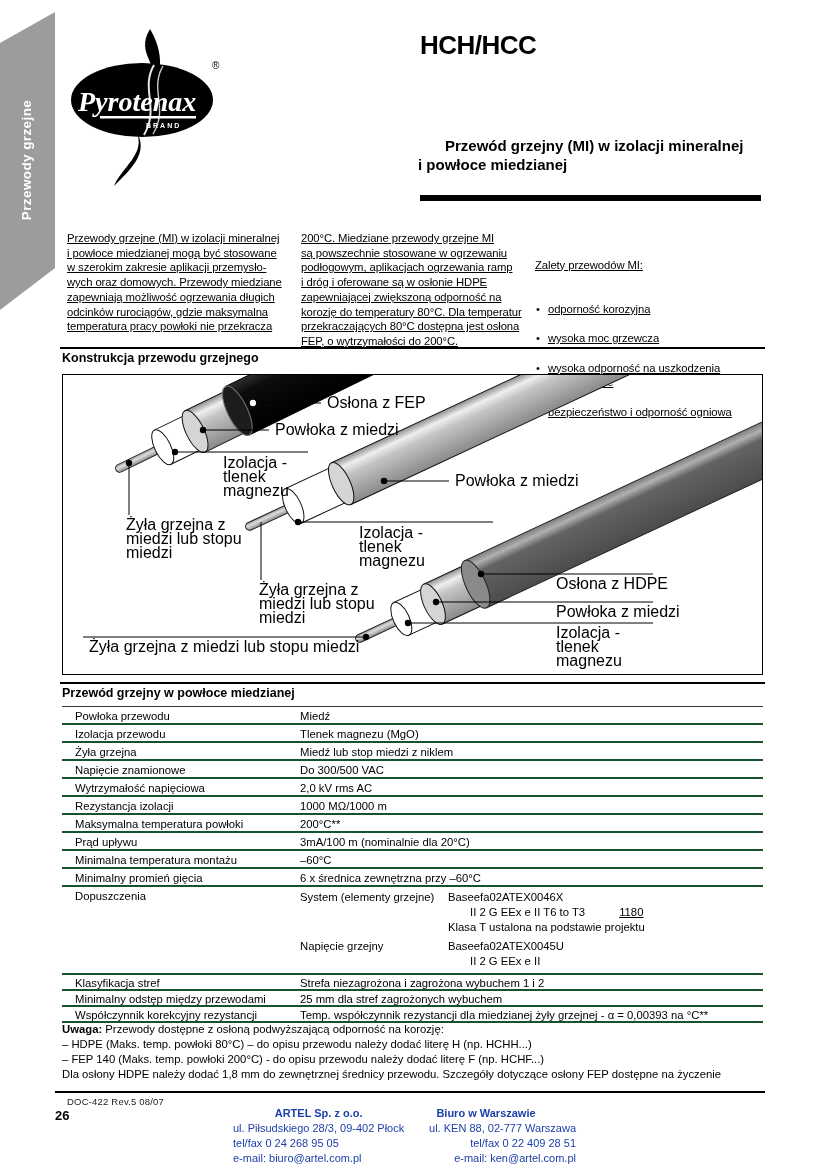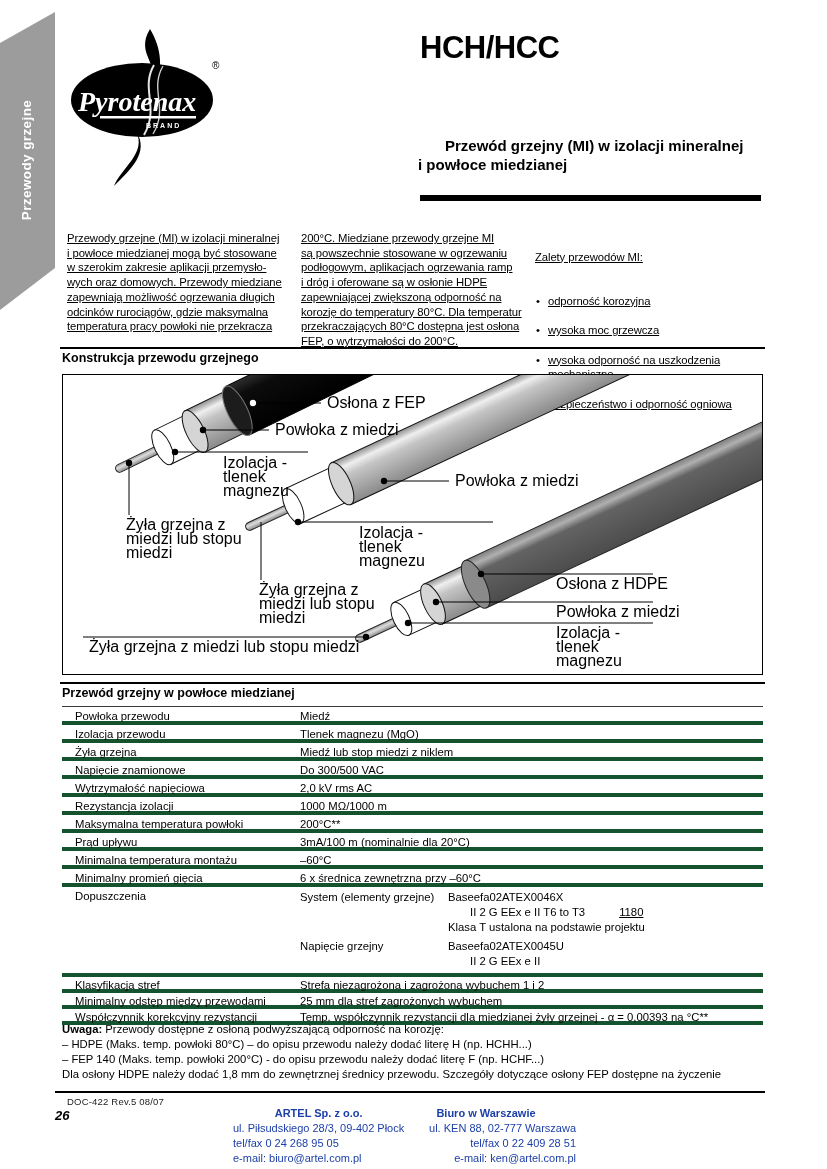--- a/index.html
+++ b/index.html
@@ -10,65 +10,65 @@
   .side-tab{position:absolute;left:0;top:10px;width:55px;height:300px;background:#9c9c9c;
             clip-path:polygon(0 33px,100% 2px,100% 258px,0 300px);}
   .side-tab .vlabel{position:absolute;left:-52px;top:141px;width:160px;height:18px;
             transform:rotate(-90deg);text-align:center;color:#fff;font-weight:bold;
             font-size:13.5px;letter-spacing:.4px;white-space:nowrap;}
 
   
   .logo{position:absolute;left:66px;top:25px;width:155px;height:165px;}
 
   
-  .model{position:absolute;left:420px;top:30px;font-size:31px;font-weight:bold;letter-spacing:-.5px;}
+  .model{position:absolute;left:420px;top:30px;font-size:26px;font-weight:bold;letter-spacing:-.5px;}
   .subtitle{position:absolute;left:418px;top:136px;width:360px;font-size:15px;font-weight:bold;line-height:19px;}
   .subtitle .ind{text-indent:27px;display:block;}
   .title-rule{position:absolute;left:420px;top:195px;width:341px;height:6px;background:#000;}
 
   
   .intro{position:absolute;left:67px;top:231px;width:700px;display:flex;gap:4px;
          font-size:11.3px;line-height:14.7px;letter-spacing:-.1px;text-decoration:underline;}
   .intro .col{width:230px;white-space:pre-line;}
-  .adv-title{margin:4px 0 0 0;}
+  .adv-title{margin:12px 0 0 0;}
   ul.adv{list-style:none;margin:0;padding:0;}
   ul.adv li{padding-left:13px;position:relative;}
   ul.adv li::before{content:"•";position:absolute;left:1px;}
 
   
   .sec-rule{position:absolute;left:60px;width:705px;height:1.5px;background:#000;}
   .sec-head{position:absolute;left:62px;font-size:12.5px;font-weight:bold;}
 
   
   .diagram{position:absolute;left:62px;top:374px;width:699px;height:299px;border:1px solid #000;}
   .diagram svg{position:absolute;left:0;top:0;}
   .dlabel{position:absolute;font-size:16px;line-height:14px;}
 
   
   .spec{position:absolute;left:62px;top:706px;width:701px;font-size:11.3px;border-top:1px solid #3a3a3a;}
-  .trow{display:flex;border-bottom:4px solid #14532d;height:18px;box-sizing:border-box;}
+  .trow{display:flex;border-bottom:2px solid #14532d;height:18px;box-sizing:border-box;}
   .trow.short{height:16px;}
   .trow.tall{height:auto;padding-bottom:4px;}
   .tlabel{width:238px;padding:3px 0 0 13px;box-sizing:border-box;}
   .tvalue{flex:1;padding-top:3px;}
   .short .tlabel,.short .tvalue{padding-top:2px;}
   .appr-row{display:flex;line-height:15px;}
   .appr-row + .appr-row{margin-top:4px;}
   .appr-sub{width:148px;flex:none;}
   .appr-marking{padding-left:22px;}
   .appr-num{margin-left:34px;text-decoration:underline;}
 
   
   .notes{position:absolute;left:62px;top:1022px;width:703px;font-size:11.3px;line-height:15px;}
   .notes b{font-weight:bold;}
 
   
   .footer-rule{position:absolute;left:55px;top:1091px;width:710px;height:2px;background:#000;}
   .doc-id{position:absolute;left:67px;top:1096px;font-size:9.5px;color:#222;letter-spacing:.2px;}
-  .page-num{position:absolute;left:55px;top:1108px;font-size:13px;font-weight:bold;font-style:italic;}
+  .page-num{position:absolute;left:55px;top:1108px;font-size:13px;font-weight:bold;}
   .office{position:absolute;top:1106px;font-size:11px;line-height:15px;color:#1c3fa8;}
   .office .oname{font-weight:bold;text-align:center;}
   .office1{left:233px;}
   .office2{left:396px;width:180px;text-align:right;}
 </style>
 </head>
 <body>
 
 <div class="page">
 

